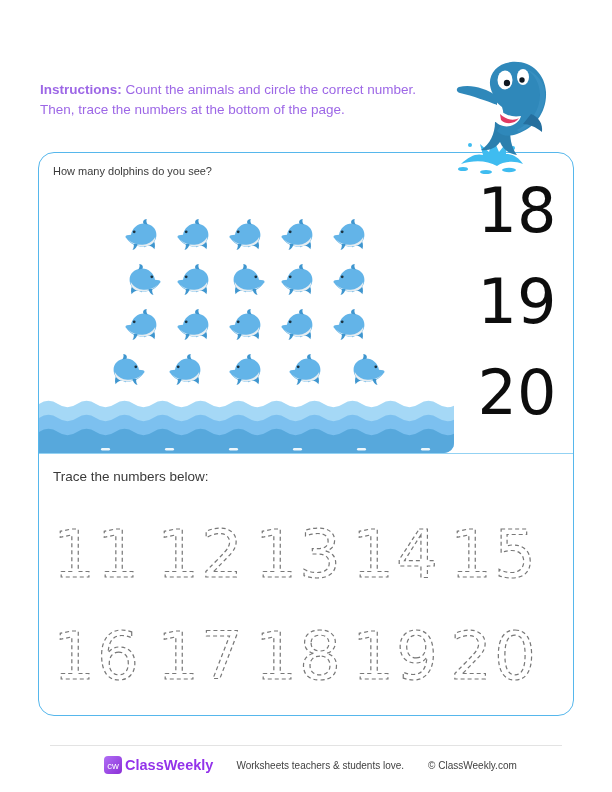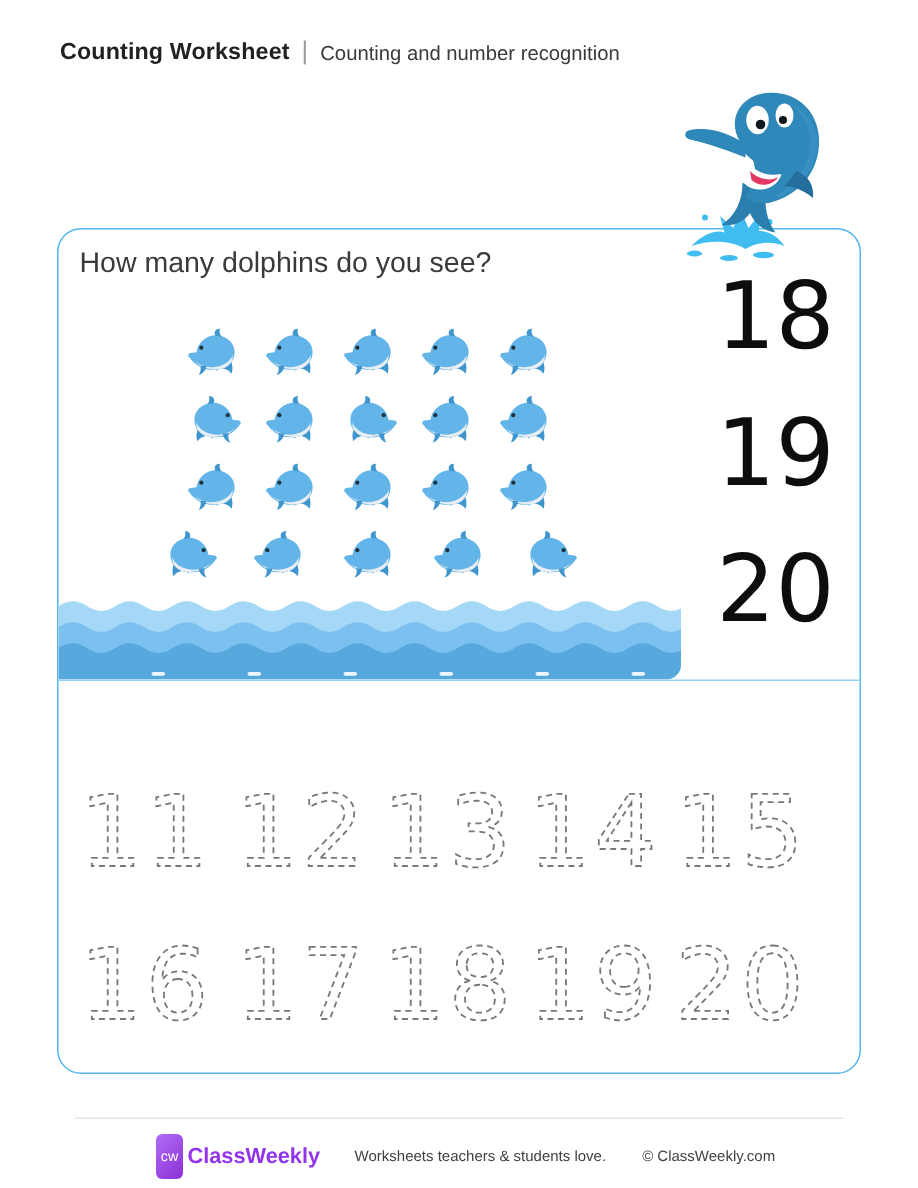--- a/index.html
+++ b/index.html
@@ -16,21 +16,21 @@
   .instructions{position:absolute;left:40px;top:80px;width:412px;
                 font-size:13.5px;line-height:20px;color:#9d67e6;}
   .instructions b{font-weight:bold;}
 
   
   .mascot{position:absolute;left:443px;top:60px;width:125px;height:115px;z-index:3;}
 
   
   .box{position:absolute;left:38px;top:152px;width:534px;height:562px;
        border:1.5px solid #56b7ec;border-radius:16px;background:#fff;}
-  .question{position:absolute;left:14px;top:12px;font-size:19px;color:#3a3a3a;}
+  .question{position:absolute;left:14px;top:12px;font-size:11px;color:#3a3a3a;}
 
   .dolphin-grid{position:absolute;left:0;top:62px;width:415px;}
   .dolphin-row{display:flex;justify-content:center;align-items:center;gap:14px;height:45px;}
   .dolphin-row:nth-child(4){gap:22px;}
   .dolphin{width:38px;height:38px;display:inline-block;line-height:0;}
   .dolphin.flip svg{transform:scaleX(-1);}
 
   .waves{position:absolute;left:0;top:243px;width:415px;height:57px;
          border-bottom-right-radius:10px;overflow:hidden;line-height:0;}
   .box-divider{position:absolute;left:0;right:0;top:300px;border-top:1.5px solid #93d2f3;}
@@ -43,37 +43,33 @@
   .trace-label{position:absolute;left:14px;top:316px;font-size:13.5px;color:#3a3a3a;}
   .trace-svg{position:absolute;left:0;width:534px;height:100px;overflow:visible;}
   .trace-svg.row1{top:350px;}
   .trace-svg.row2{top:452px;}
   .trace-num{font-family:"DejaVu Sans",sans-serif;font-size:66px;letter-spacing:2px;
              fill:none;stroke:#787878;stroke-width:1.2;stroke-dasharray:4 3;}
 
   
   .footer-divider{position:absolute;left:50px;right:50px;top:745px;border-top:1px solid #e3e3e3;}
   .footer-row{position:absolute;left:104px;top:756px;display:flex;align-items:center;}
-  .logo{width:18px;height:30px;border-radius:4px;background:linear-gradient(135deg,#b06ef5,#8b2fd6);
+  .logo{width:18px;height:18px;border-radius:4px;background:linear-gradient(135deg,#b06ef5,#8b2fd6);
         color:#fff;font-size:9.5px;font-weight:normal;display:flex;align-items:center;justify-content:center;}
   .brand{font-size:14.5px;font-weight:bold;color:#9333ea;margin-left:3px;}
   .tagline{font-size:10px;color:#3f3f3f;margin-left:23px;}
   .copyright{font-size:10px;color:#3f3f3f;margin-left:24px;}
 </style>
 </head>
 <body>
 
 <div class="page">
 
-  <div class="header">
-    <span class="title">Counting Worksheet</span>
-    <span class="sep">|</span>
-    <span class="subtitle">Counting and number recognition</span>
-  </div>
-
+
+  <div class="instructions" style="color: rgb(157, 103, 230);"><b>Instructions:</b><span> Count the animals and circle the correct number. Then, trace the numbers at the bottom of the page.</span></div>
 
   <svg class="mascot" viewBox="0 0 125 115">
     <g fill="#3fbcf0">
       <path d="M18 104 C26 96 34 93 40 95 L37 84 46 92 50 78 56 92 64 82 63 94 C70 94 76 98 80 104 C70 100 60 102 54 106 C44 100 30 100 18 104 Z"></path>
       <ellipse cx="20" cy="109" rx="5" ry="2"></ellipse>
       <ellipse cx="66" cy="110" rx="7" ry="2.2"></ellipse>
       <ellipse cx="43" cy="112" rx="6" ry="2"></ellipse>
       <circle cx="70" cy="88" r="2"></circle>
       <circle cx="27" cy="85" r="2"></circle>
     </g>
@@ -319,20 +315,21 @@
     </div>
 
     <div class="answers">
         <div class="answer">18</div>
         <div class="answer">19</div>
         <div class="answer">20</div>
       </div>
 
     <div class="box-divider" style="border-top-color: rgb(147, 210, 243);"></div>
 
+    <div class="trace-label">Trace the numbers below:</div>
 
     <svg class="trace-svg row1" viewBox="0 0 534 100">
         <text x="58" y="74" text-anchor="middle" class="trace-num">11</text>
         <text x="162" y="74" text-anchor="middle" class="trace-num">12</text>
         <text x="260" y="74" text-anchor="middle" class="trace-num">13</text>
         <text x="357" y="74" text-anchor="middle" class="trace-num">14</text>
         <text x="455" y="74" text-anchor="middle" class="trace-num">15</text>
       </svg>
     <svg class="trace-svg row2" viewBox="0 0 534 100">
         <text x="58" y="74" text-anchor="middle" class="trace-num">16</text>

